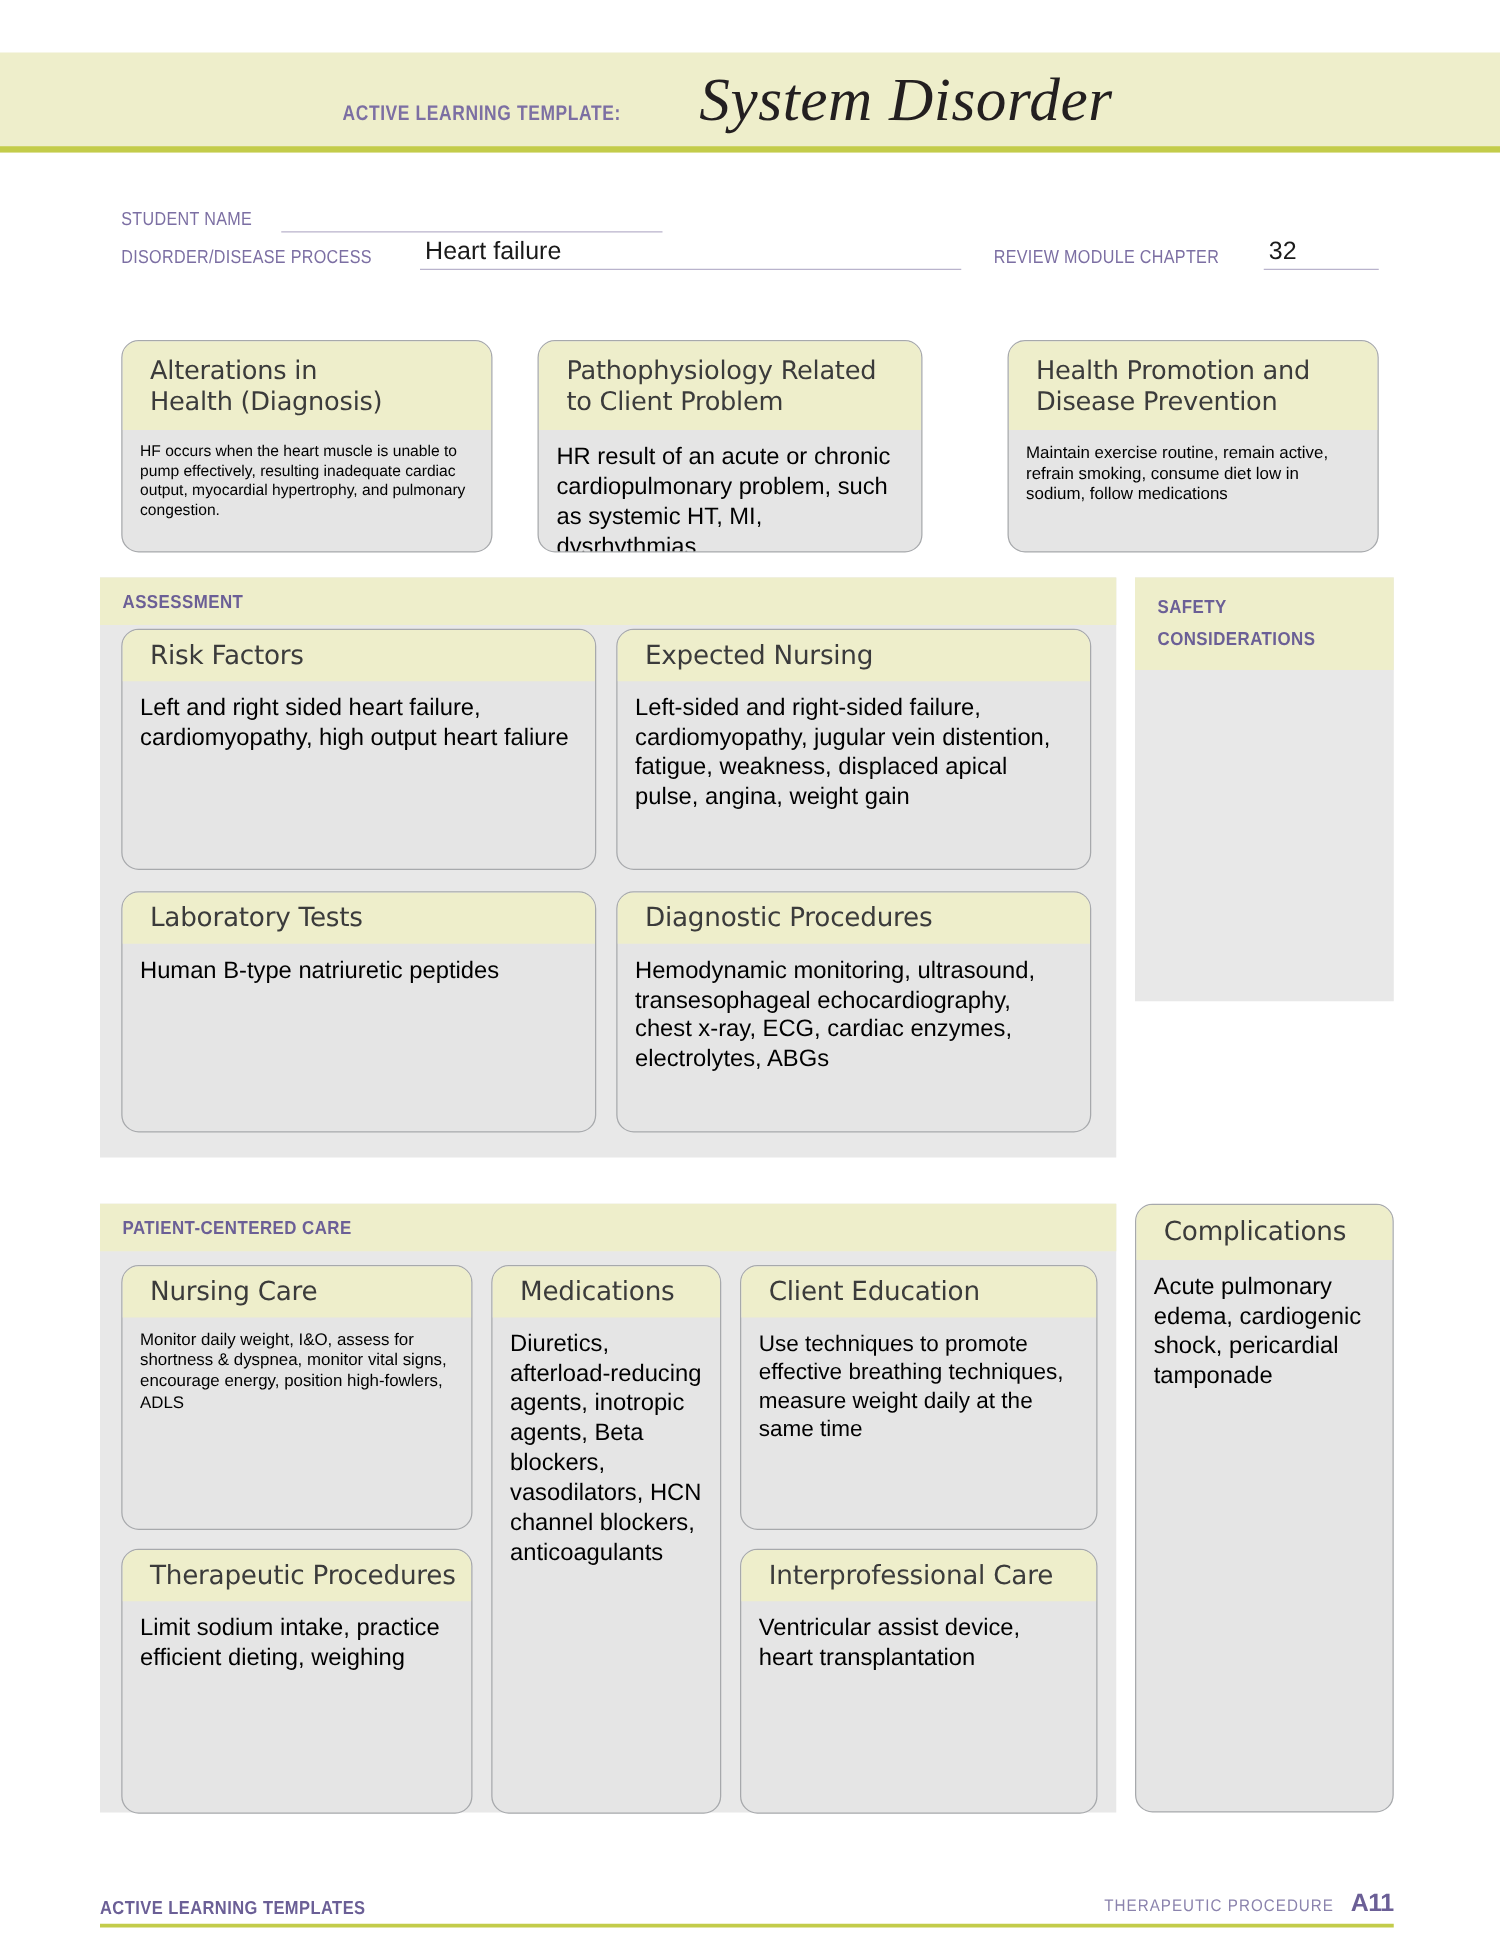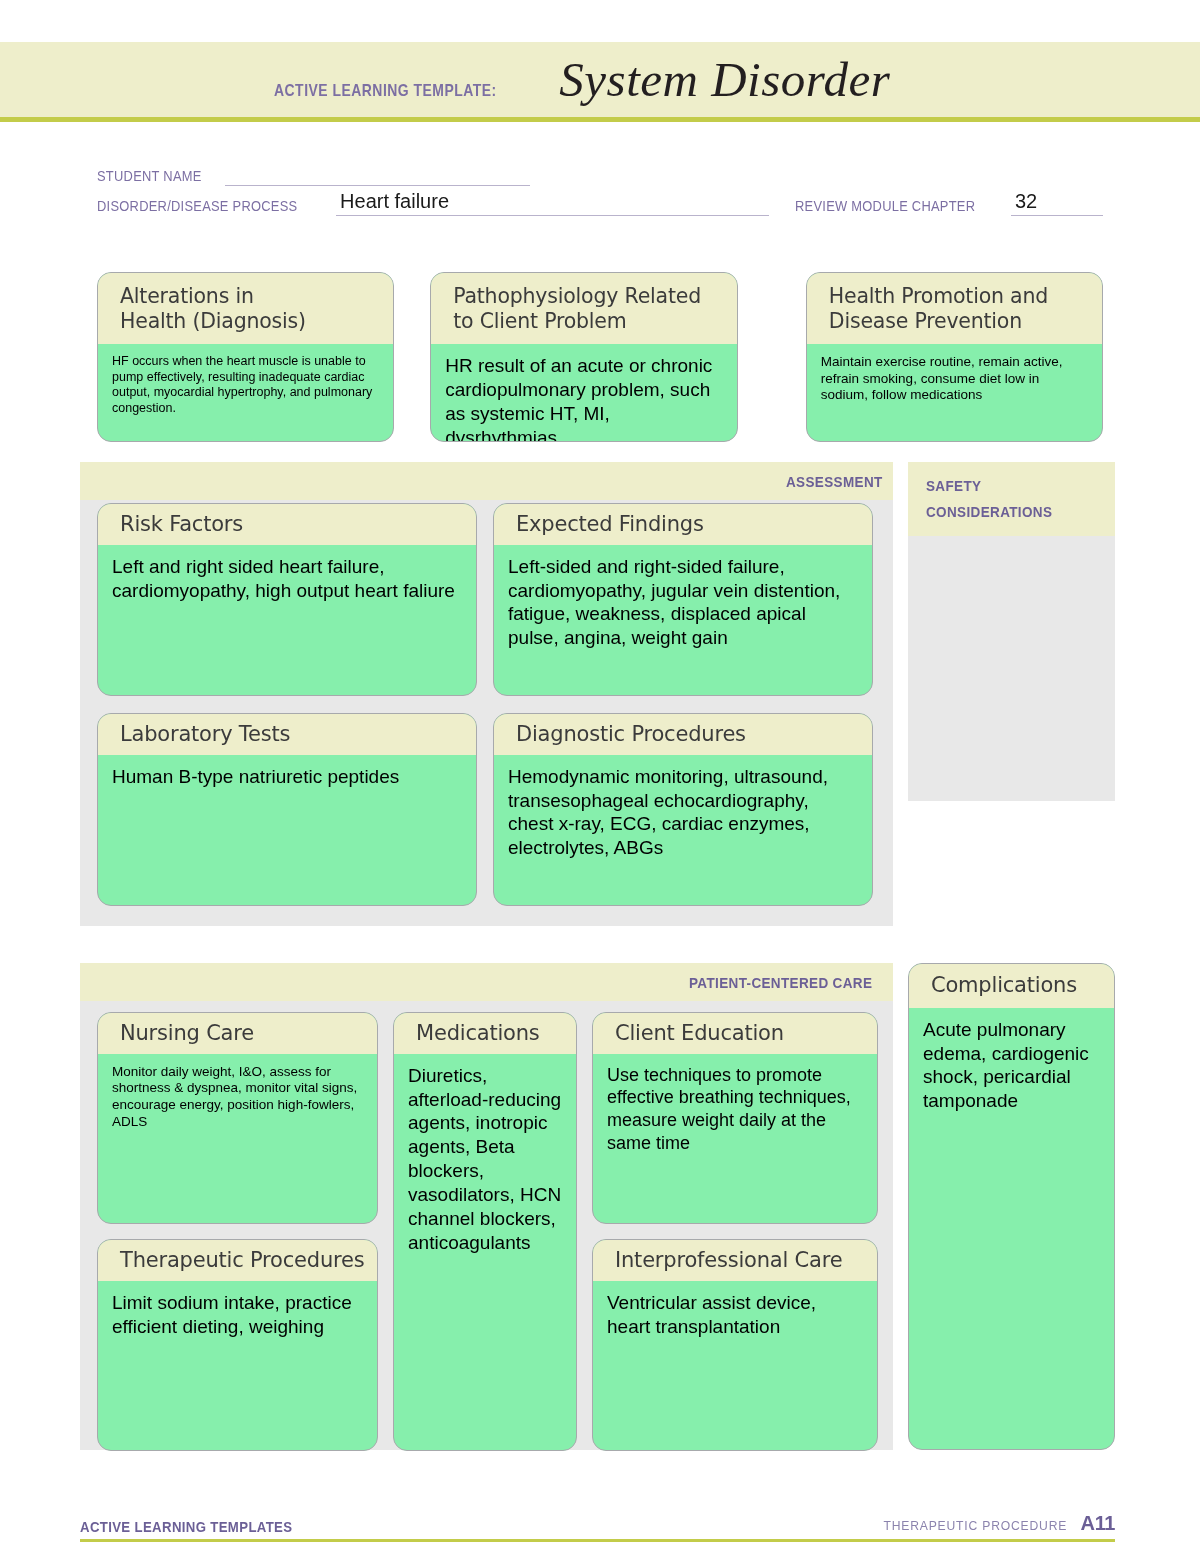--- a/index.html
+++ b/index.html
@@ -94,21 +94,21 @@
 
   
   .top-row {
     position: absolute;
     left: 97px; top: 272px;
     width: 1006px;
     display: flex;
     gap: 36px;
   }
   .card {
-    background: #86efac;
+    background: #e5e5e5;
     border: 1.5px solid #a7a9ac;
     border-radius: 14px;
     overflow: hidden;
     display: flex;
     flex-direction: column;
   }
   .card-head {
     background: #eeeecb;
     padding: 11px 16px 10px 22px;
   }
@@ -147,21 +147,20 @@
     width: 813px;
     height: 464px;
     background: #e8e8e8;
   }
   .panel-head {
     background: #eeeecb;
     height: 38px;
     display: flex;
     align-items: center;
     padding-left: 18px;
-    justify-content: flex-end;
   }
   .panel-head-label {
     font-family: "Liberation Sans Narrow", "Liberation Sans", sans-serif;
     font-size: 15px;
     font-weight: 700;
     letter-spacing: 0.4px;
     color: #6b5f96;
     transform: scaleX(0.9);
     transform-origin: left center;
   }
@@ -353,21 +352,21 @@
       <div class="card-head">
         <div class="card-head-title">Risk Factors</div>
       </div>
       <div class="card-body">
         <div class="card-body-text">Left and right sided heart failure, cardiomyopathy, high output heart faliure</div>
       </div>
     </div>
 
     <div class="card">
       <div class="card-head">
-        <div class="card-head-title">Expected Findings</div>
+        <div class="card-head-title">Expected Nursing</div>
       </div>
       <div class="card-body">
         <div class="card-body-text">Left-sided and right-sided failure, cardiomyopathy, jugular vein distention, fatigue, weakness, displaced apical pulse, angina, weight gain</div>
       </div>
     </div>
 
     <div class="card">
       <div class="card-head">
         <div class="card-head-title">Laboratory Tests</div>
       </div>

